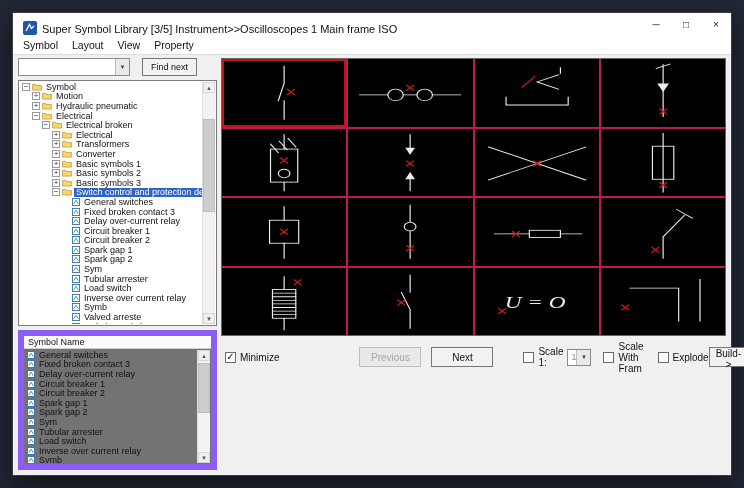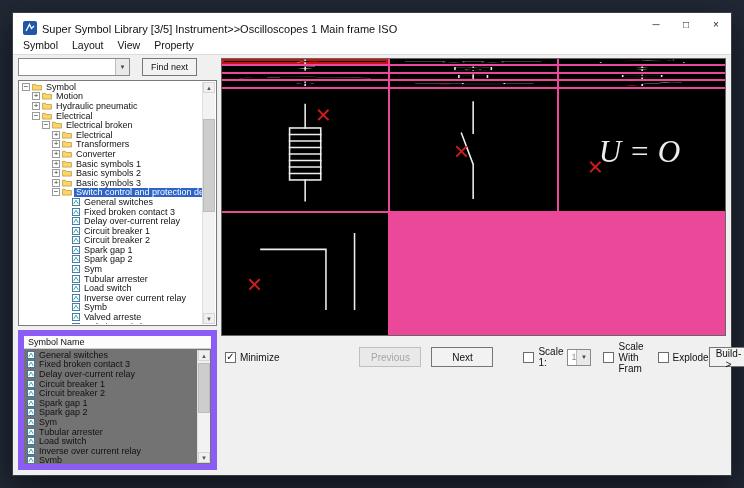--- a/index.html
+++ b/index.html
@@ -38,21 +38,21 @@
   .tlabel{padding:0 2px}
   .tlabel.sel{background:#2e64c6;color:#fff}
   
   .vscroll{position:absolute;top:1px;right:1px;bottom:1px;width:13px;background:#f2f2f2;border-left:1px solid #e0e0e0;display:flex;flex-direction:column}
   .listbox .vscroll{top:14px}
   .sarrow{height:11px;flex:none;display:flex;align-items:center;justify-content:center;font-size:6px;color:#555;background:#f0f0f0;border:1px solid #d6d6d6}
   .strack{flex:1;position:relative}
   .sthumb{position:absolute;left:0;right:0;background:#cdcdcd;border:1px solid #bdbdbd}
   
   .rightpanel{position:absolute;left:208px;right:5px;top:3px;bottom:5px;display:flex;flex-direction:column}
-  .grid{height:278px;display:grid;grid-template-columns:repeat(3,1fr);grid-template-rows:repeat(4,1fr);gap:2px;background:#ec4899;border:1px solid #666}
+  .grid{height:278px;display:grid;grid-template-columns:repeat(4,1fr);grid-template-rows:repeat(4,1fr);gap:2px;background:#be185d;border:1px solid #666}
   .tile{background:#000;position:relative;overflow:hidden}
   .tile svg{width:100%;height:100%;display:block}
   .tile.sel{box-shadow:inset 0 0 0 2px #c31414}
   .bottombar{margin-top:9px;height:24px;display:flex;align-items:center;font-size:10px;color:#111}
   .chk{display:flex;align-items:center;gap:4px}
   .box{width:11px;height:11px;background:#fff;border:1px solid #6b6b6b;display:flex;align-items:center;justify-content:center;flex:none}
   .box.on::after{content:"✓";font-size:10px;line-height:1;color:#111}
   .chklabel{font-size:10px}
   .bb-min{margin-left:4px}
   .btn.prev{margin-left:80px;min-width:62px}

